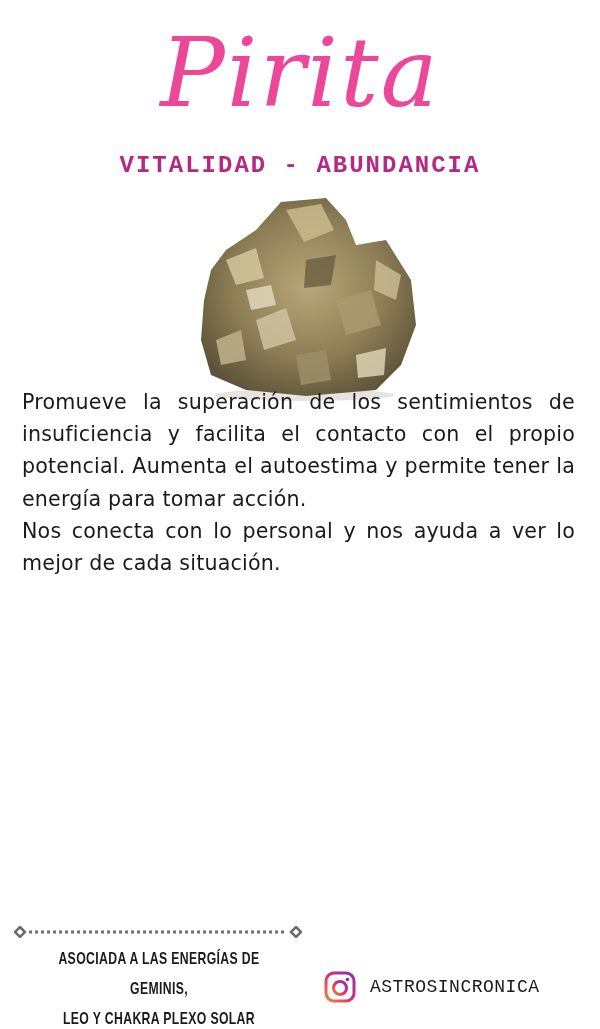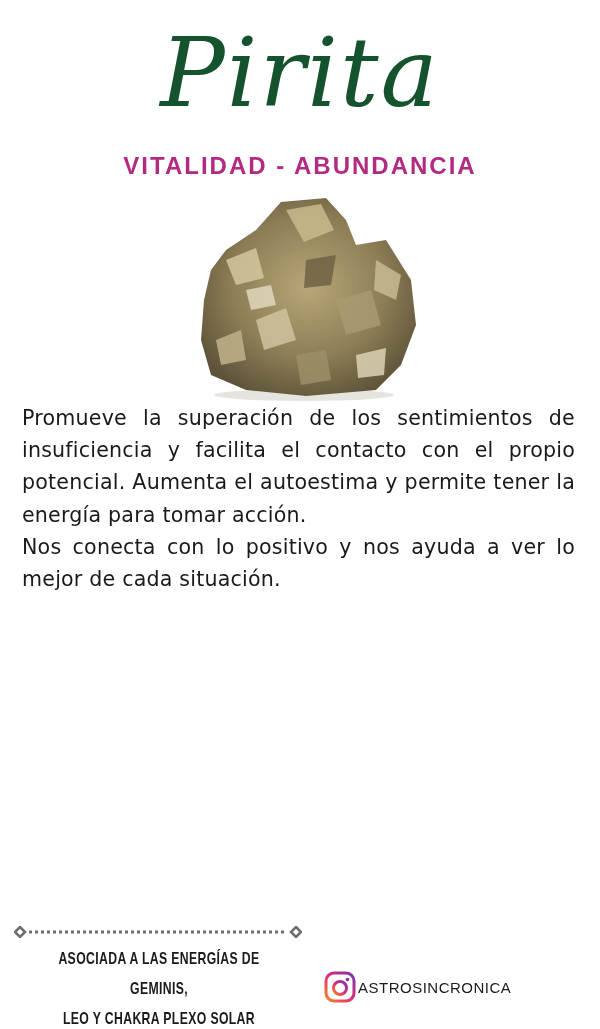--- a/index.html
+++ b/index.html
@@ -1,43 +1,43 @@
 <!DOCTYPE html>
 <html><head>
 <meta charset="utf-8">
 <style>
   html, body { margin:0; padding:0; background:#ffffff; }
   body { width:600px; height:1029px; position:relative; overflow:hidden; font-family:"DejaVu Sans", sans-serif; }
   .title {
     position:absolute; left:0; top:8px; width:600px; text-align:center;
-    font-family:"DejaVu Serif", serif; font-style:italic; font-size:96px; color:#14532d;
+    font-family:"DejaVu Serif", serif; font-style:italic; font-size:96px; color:#ec4899;
     letter-spacing:2px; line-height:130px;
   }
   .subtitle {
     position:absolute; left:0; top:152px; width:600px; text-align:center;
-    font-family:Liberation Sans, sans-serif; font-weight:bold; font-size:24px; color:#b32a82;
+    font-family:Liberation Mono, monospace; font-weight:bold; font-size:24px; color:#b32a82;
     letter-spacing:2px;
   }
   .stone {
     position:absolute; left:186px; top:190px; width:236px; height:212px;
   }
   .body-text {
-    position:absolute; left:22px; top:402px; width:553px;
+    position:absolute; left:22px; top:386px; width:553px;
     font-family:"DejaVu Sans", sans-serif; font-size:20.6px; line-height:32.2px; color:#1a1a1a;
     text-align:justify; letter-spacing:0.2px;
   }
   .body-text p { margin:0; }
   .divider { position:absolute; left:14px; top:926px; width:288px; height:12px; }
   .assoc {
     position:absolute; left:0; top:944px; width:318px; text-align:center;
     font-family:"Liberation Sans", sans-serif; font-size:17px; line-height:30px; color:#1a1a1a;
     transform:scaleX(0.72); transform-origin:159px 0; font-weight:bold; letter-spacing:0.5px;
   }
   .brand { position:absolute; left:324px; top:967px; height:40px; display:flex; align-items:center; }
-  .brand-name { font-family:Liberation Sans, sans-serif; font-size:15px; color:#1a1a1a; margin-left:2px; letter-spacing:0.5px; }
+  .brand-name { font-family:Liberation Mono, monospace; font-size:18px; color:#1a1a1a; margin-left:14px; letter-spacing:0.5px; }
 </style>
 </head>
 <body>
 
 <div class="title">Pirita</div>
 <div class="subtitle">VITALIDAD - ABUNDANCIA</div>
 
 <svg class="stone" viewBox="0 0 236 212">
   <defs>
     <radialGradient id="g1" cx="50%" cy="45%" r="60%">
@@ -57,21 +57,21 @@
     <polygon points="30,150 55,140 60,170 35,175" fill="#bfb28a"></polygon>
     <polygon points="170,165 200,158 198,185 172,188" fill="#dcd3b4"></polygon>
     <polygon points="110,165 140,160 145,190 115,195" fill="#9c8f68"></polygon>
     <polygon points="190,70 215,85 210,110 188,100" fill="#c8bb92"></polygon>
     <polygon points="60,100 85,95 90,115 65,120" fill="#e0d8bb"></polygon>
   </g>
 </svg>
 
 <div class="body-text">
   <p>Promueve la superación de  los sentimientos de insuficiencia y facilita el contacto con el propio potencial. Aumenta el autoestima y permite tener la energía para tomar acción.</p>
-  <p>Nos conecta con lo positivo y nos ayuda a ver lo mejor de cada situación.</p>
+  <p>Nos conecta con lo personal y nos ayuda a ver lo mejor de cada situación.</p>
 </div>
 
 <svg class="divider" viewBox="0 0 288 12">
   <polygon points="6,1 11,6 6,11 1,6" fill="none" stroke="#6d6d6d" stroke-width="2.5"></polygon>
   <line x1="15" y1="6" x2="273" y2="6" stroke="#6d6d6d" stroke-width="3" stroke-dasharray="3,3"></line>
   <polygon points="282,1 287,6 282,11 277,6" fill="none" stroke="#6d6d6d" stroke-width="2.5"></polygon>
 </svg>
 
 <div class="assoc">
   <div>ASOCIADA A LAS ENERGÍAS DE GEMINIS,</div>

